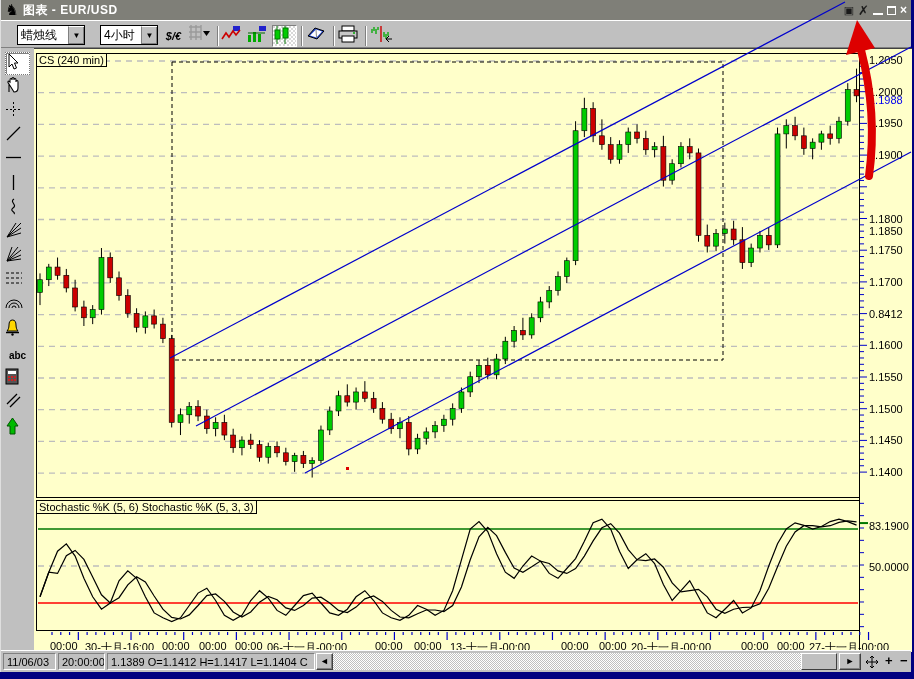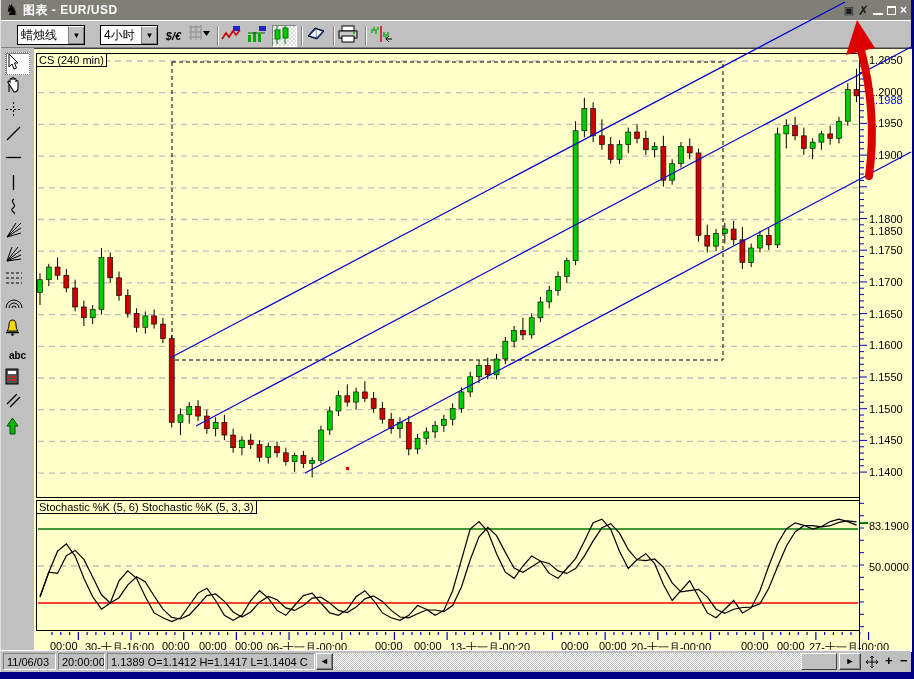--- a/index.html
+++ b/index.html
@@ -544,21 +544,21 @@
           <line x1="0" x2="7" y1="7.000000000001407" y2="7.000000000001407" stroke="#0000CC"></line>
         </svg>
         <span class="axis-label" style="left: 9px; top: 1px;">1.2050</span>
         <span class="axis-label" style="left: 9px; top: 32.7px;">1.2000</span>
         <span class="axis-label" style="left: 9px; top: 64.4px;">1.1950</span>
         <span class="axis-label" style="left: 9px; top: 96.1px;">1.1900</span>
         <span class="axis-label" style="left: 9px; top: 127.8px; margin-top: 44px;">1.1850</span>
         <span class="axis-label" style="left: 9px; top: 159.5px;">1.1800</span>
         <span class="axis-label" style="left: 9px; top: 191.2px;">1.1750</span>
         <span class="axis-label" style="left: 9px; top: 222.9px;">1.1700</span>
-        <span class="axis-label" style="left: 9px; top: 254.6px;">1.1650</span>
+        <span class="axis-label" style="left: 9px; top: 254.6px;">0.8412</span>
         <span class="axis-label" style="left: 9px; top: 286.3px;">1.1600</span>
         <span class="axis-label" style="left: 9px; top: 318px;">1.1550</span>
         <span class="axis-label" style="left: 9px; top: 349.7px;">1.1500</span>
         <span class="axis-label" style="left: 9px; top: 381.4px;">1.1450</span>
         <span class="axis-label" style="left: 9px; top: 413.1px;">1.1400</span>
         <span class="axis-label cur" style="left: 9px; top: 41.308px;">1.1988</span>
       </div>
     <div id="stoch-axis">
         <svg id="saxis-svg" width="52" height="131">
           <line x1="0" x2="4" y1="126.66650000000004" y2="126.66650000000004" stroke="#0000CC"></line>
@@ -675,21 +675,21 @@
           <line x1="821.54" x2="821.54" y1="1" y2="9" stroke="#0000CC" stroke-width="1.2"></line>
         </svg>
         <span class="axis-label" style="left: 3px; top: 9px;">00:00</span>
         <span class="axis-label" style="left: 38px; top: 9px;">30-十月-16:00</span>
         <span class="axis-label" style="left: 115px; top: 9px;">00:00</span>
         <span class="axis-label" style="left: 152px; top: 9px;">00:00</span>
         <span class="axis-label" style="left: 188px; top: 9px;">00:00</span>
         <span class="axis-label" style="left: 220px; top: 9px;">06-十一月-00:00</span>
         <span class="axis-label" style="left: 328px; top: 9px;">00:00</span>
         <span class="axis-label" style="left: 367px; top: 9px;">00:00</span>
-        <span class="axis-label" style="left: 403px; top: 9px;">13-十一月-00:20</span>
+        <span class="axis-label" style="left: 403px; top: 9px;">13-十一月-00:00</span>
         <span class="axis-label" style="left: 514px; top: 9px;">00:00</span>
         <span class="axis-label" style="left: 552px; top: 9px;">00:00</span>
         <span class="axis-label" style="left: 584px; top: 9px;">20-十一月-00:00</span>
         <span class="axis-label" style="left: 694px; top: 9px;">00:00</span>
         <span class="axis-label" style="left: 730px; top: 9px;">00:00</span>
         <span class="axis-label" style="left: 762px; top: 9px; text-decoration: underline;">27-十一月-00:00</span>
       </div>
   </div>
 
   <div id="statusbar">

